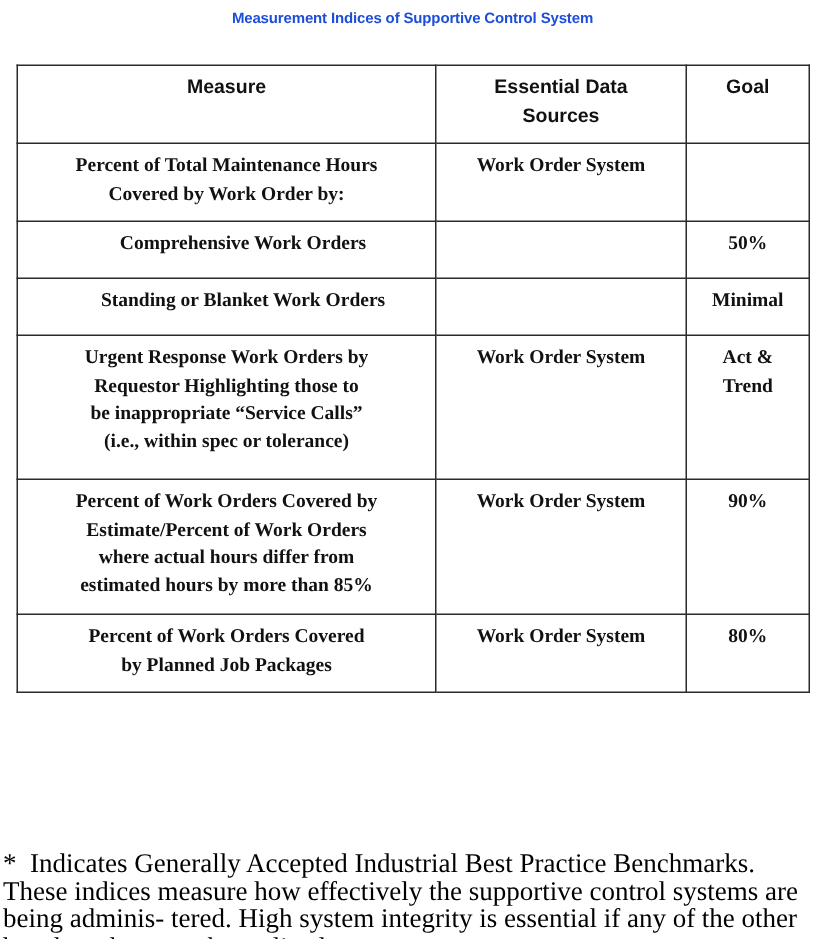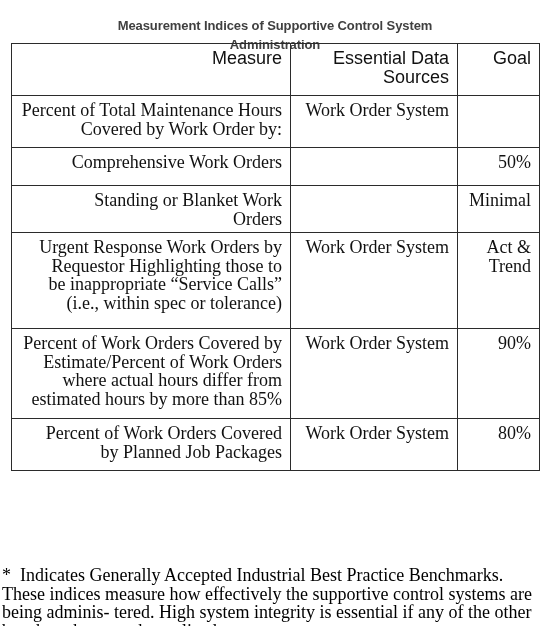--- a/index.html
+++ b/index.html
@@ -16,47 +16,47 @@
   }
   .page {
     position: relative;
     width: 550px;
     height: 626px;
     box-sizing: border-box;
   }
   .title {
     font-family: "Liberation Sans", "DejaVu Sans", sans-serif;
     font-weight: bold;
-    font-size: 13px;
+    font-size: 10px;
     line-height: 19px;
     text-align: center;
-    color: #404040;
-    padding: 16px 34px 0 34px;
+    color: #1d4ed8;
+    padding: 3px 34px 0 34px;
     letter-spacing: -0.1px;
   }
   .title .line2 {
     display: block;
   }
   table.indices {
     position: absolute;
     left: 11px;
     top: 43px;
     width: 528px;
     border-collapse: collapse;
     table-layout: fixed;
   }
   table.indices td,
   table.indices th {
     border: 1.3px solid #2b2b2b;
     vertical-align: top;
     padding: 5px 8px 4px 8px;
-    font-size: 18px;
+    font-size: 13px;
     line-height: 18.5px;
-    text-align: right;
-    font-weight: normal;
+    text-align: center;
+    font-weight: bold;
   }
   col.c-measure { width: 279px; }
   col.c-source  { width: 167px; }
   col.c-goal    { width: 82px; }
 
   thead th {
     font-family: "Liberation Sans", "DejaVu Sans", sans-serif;
     font-weight: bold;
     font-size: 13.6px;
     line-height: 16.5px;
@@ -98,21 +98,20 @@
     margin-top: 0px;
   }
 </style>
 </head>
 <body>
 
 <div class="page">
 
   <div class="title">
     <span>Measurement Indices of Supportive Control System</span>
-    <span class="line2">Administration</span>
   </div>
 
   <table class="indices">
     <colgroup>
       <col class="c-measure">
       <col class="c-source">
       <col class="c-goal">
     </colgroup>
     <thead>
       <tr>

